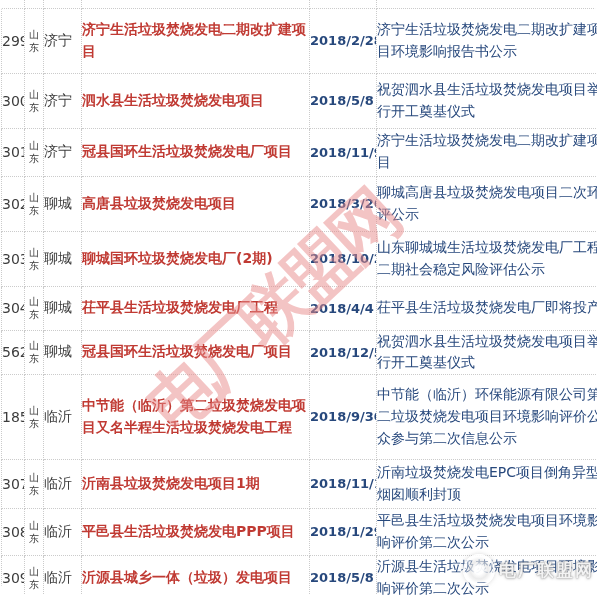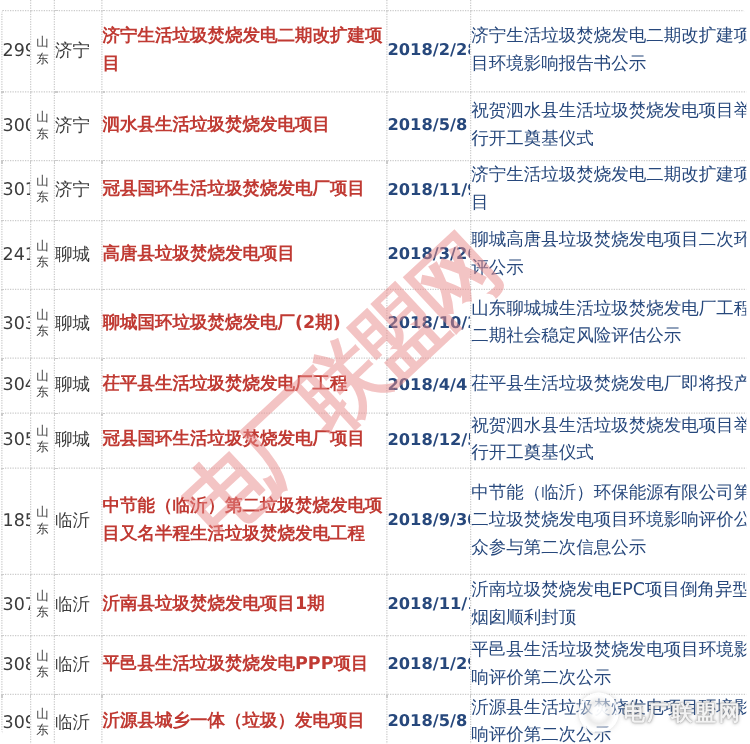--- a/index.html
+++ b/index.html
@@ -151,21 +151,21 @@
         </tr>
         <tr style="height: 48px;">
           <td class="c-no">301</td>
           <td class="c-province">山东</td>
           <td class="c-city">济宁</td>
           <td class="c-project">冠县国环生活垃圾焚烧发电厂项目</td>
           <td class="c-date">2018/11/9</td>
           <td class="c-status">济宁生活垃圾焚烧发电二期改扩建项目</td>
         </tr>
         <tr style="height: 55px;">
-          <td class="c-no">241</td>
+          <td class="c-no">302</td>
           <td class="c-province">山东</td>
           <td class="c-city">聊城</td>
           <td class="c-project">高唐县垃圾焚烧发电项目</td>
           <td class="c-date">2018/3/26</td>
           <td class="c-status">聊城高唐县垃圾焚烧发电项目二次环评公示</td>
         </tr>
         <tr style="height: 55px;">
           <td class="c-no">303</td>
           <td class="c-province">山东</td>
           <td class="c-city">聊城</td>
@@ -175,21 +175,21 @@
         </tr>
         <tr style="height: 44px;">
           <td class="c-no">304</td>
           <td class="c-province">山东</td>
           <td class="c-city">聊城</td>
           <td class="c-project">茌平县生活垃圾焚烧发电厂工程</td>
           <td class="c-date">2018/4/4</td>
           <td class="c-status">茌平县生活垃圾焚烧发电厂即将投产</td>
         </tr>
         <tr style="height: 43px;">
-          <td class="c-no">305</td>
+          <td class="c-no">562</td>
           <td class="c-province">山东</td>
           <td class="c-city">聊城</td>
           <td class="c-project">冠县国环生活垃圾焚烧发电厂项目</td>
           <td class="c-date">2018/12/5</td>
           <td class="c-status">祝贺泗水县生活垃圾焚烧发电项目举行开工奠基仪式</td>
         </tr>
         <tr style="height: 85px;">
           <td class="c-no">185</td>
           <td class="c-province">山东</td>
           <td class="c-city">临沂</td>

